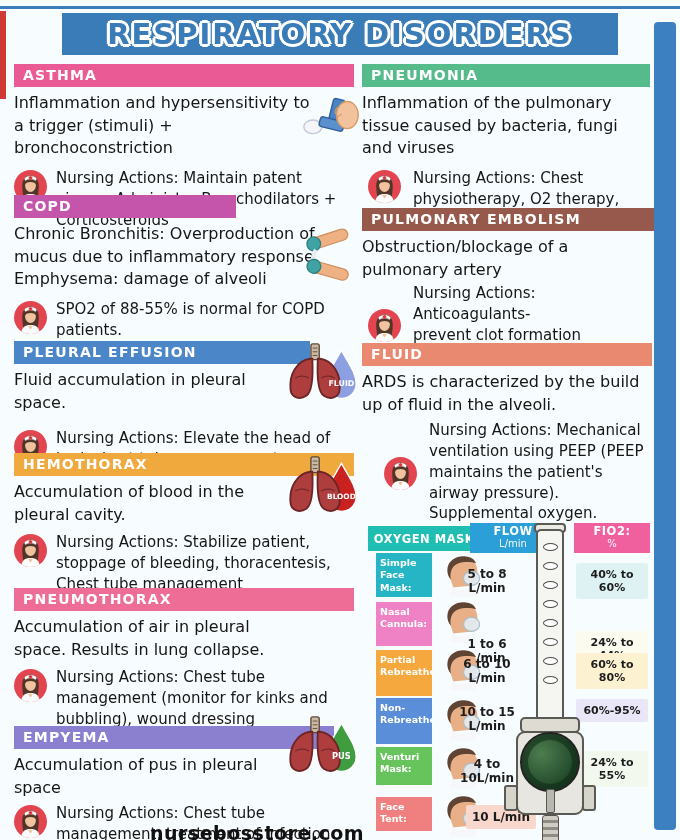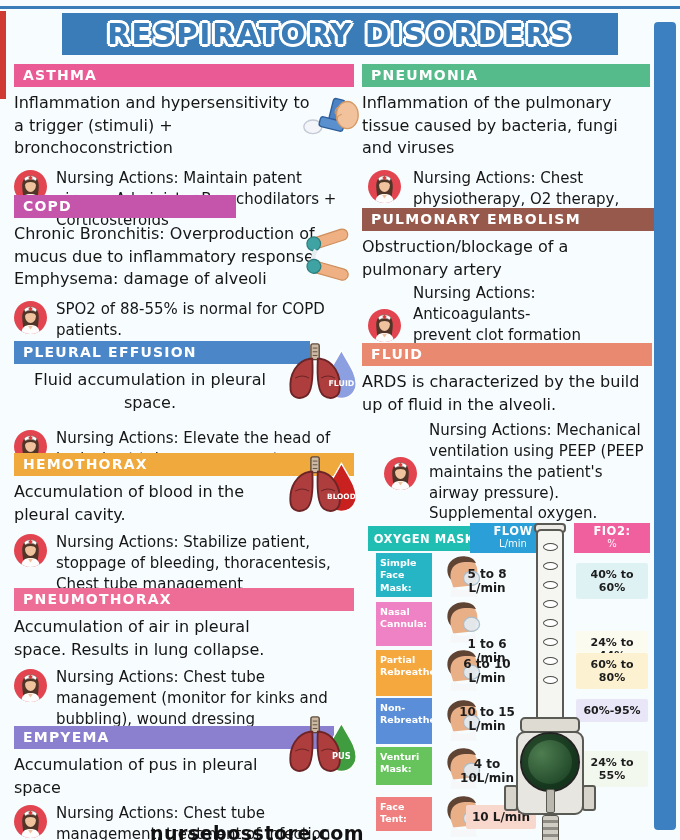--- a/index.html
+++ b/index.html
@@ -159,21 +159,21 @@
     <div class="nurse-row">
       <svg class="avatar" viewBox="0 0 36 36">
           <use href="#nurseg"></use>
         </svg>
       <div class="nurse-text" style="width:296px;">SPO2 of 88-55% is normal for COPD patients.</div>
     </div>
   </div>
 
   <div class="section" style="left:14px;top:341px;width:340px;">
     <div class="sec-header hdr-pleural">PLEURAL EFFUSION</div>
-    <div class="body-text" style="width:272px;text-align:center;">Fluid accumulation in pleural space.</div>
+    <div class="body-text" style="width:272px;">Fluid accumulation in pleural space.</div>
     <span class="illu" style="right:-6px;top:2px;">
       <svg viewBox="0 0 82 66" width="76" height="61">
         <path d="M62 8 C53 24 46 33 46 44 a16 16 0 0 0 32 0 C78 33 71 24 62 8 Z" fill="#8c9fe0" stroke="#fff" stroke-width="1.5"></path>
         <use href="#lungsg"></use>
         <text x="62" y="47" text-anchor="middle" font-size="8.5" font-weight="bold" fill="#fff">FLUID</text>
       </svg>
     </span>
     <div class="nurse-row" style="margin-top:14px;">
       <svg class="avatar" viewBox="0 0 36 36">
           <use href="#nurseg"></use>

